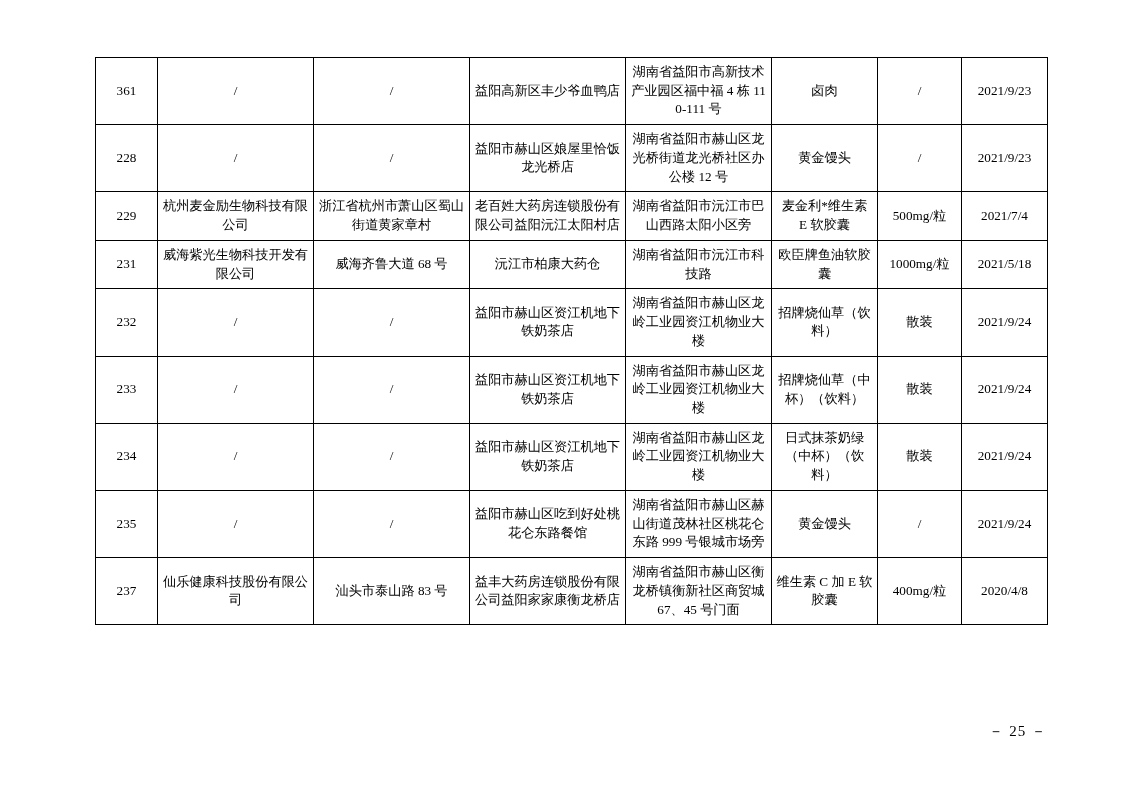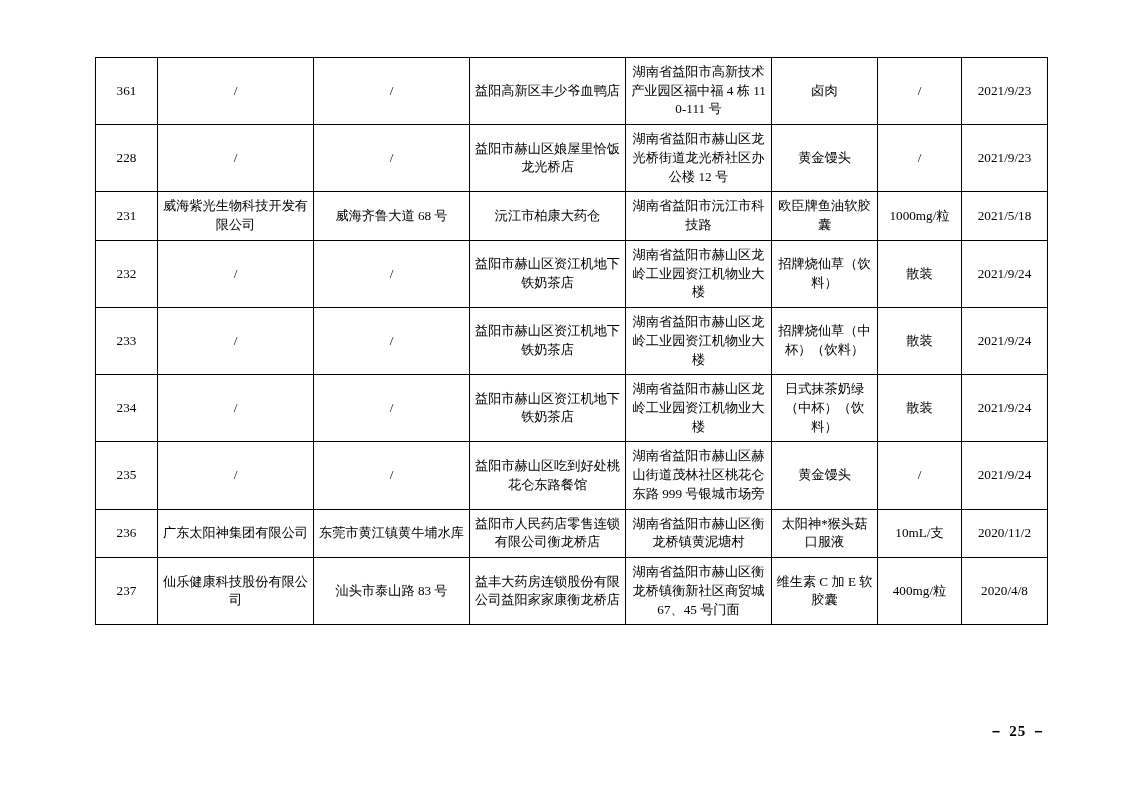--- a/index.html
+++ b/index.html
@@ -64,21 +64,20 @@
     width: 1122px;
     text-align: center;
     font-size: 15px;
     letter-spacing: 1px;
     font-family: "Liberation Serif", "DejaVu Serif", serif;
   }
   .footer .pagenum-inner {
     position: absolute;
     right: 75px;
     top: 0;
-    font-weight: bold;
   }
 </style>
 </head>
 <body>
 
 <div class="page">
 
   <div class="table-wrap">
     <table class="doc-table">
       <colgroup>
@@ -108,20 +107,30 @@
           <td class="cell-num">228</td>
           <td class="cell-slash">/</td>
           <td class="cell-slash">/</td>
           <td>益阳市赫山区娘屋里恰饭龙光桥店</td>
           <td>湖南省益阳市赫山区龙光桥街道龙光桥社区办公楼 12 号</td>
           <td>黄金馒头</td>
           <td class="cell-slash">/</td>
           <td>2021/9/23</td>
         </tr>
 
+        <tr>
+          <td class="cell-num">229</td>
+          <td>杭州麦金励生物科技有限公司</td>
+          <td>浙江省杭州市萧山区蜀山街道黄家章村</td>
+          <td>老百姓大药房连锁股份有限公司益阳沅江太阳村店</td>
+          <td>湖南省益阳市沅江市巴山西路太阳小区旁</td>
+          <td>麦金利*维生素 E 软胶囊</td>
+          <td>500mg/粒</td>
+          <td>2021/7/4</td>
+        </tr>
 
 
         <tr>
           <td class="cell-num">231</td>
           <td>威海紫光生物科技开发有限公司</td>
           <td>威海齐鲁大道 68 号</td>
           <td>沅江市柏康大药仓</td>
           <td>湖南省益阳市沅江市科技路</td>
           <td>欧臣牌鱼油软胶囊</td>
           <td>1000mg/粒</td>
@@ -165,30 +174,20 @@
           <td class="cell-num">235</td>
           <td class="cell-slash">/</td>
           <td class="cell-slash">/</td>
           <td>益阳市赫山区吃到好处桃花仑东路餐馆</td>
           <td>湖南省益阳市赫山区赫山街道茂林社区桃花仑东路 999 号银城市场旁</td>
           <td>黄金馒头</td>
           <td class="cell-slash">/</td>
           <td>2021/9/24</td>
         </tr>
 
-        <tr>
-          <td class="cell-num">236</td>
-          <td>广东太阳神集团有限公司</td>
-          <td>东莞市黄江镇黄牛埔水库</td>
-          <td>益阳市人民药店零售连锁有限公司衡龙桥店</td>
-          <td>湖南省益阳市赫山区衡龙桥镇黄泥塘村</td>
-          <td>太阳神*猴头菇口服液</td>
-          <td>10mL/支</td>
-          <td>2020/11/2</td>
-        </tr>
 
         <tr>
           <td class="cell-num">237</td>
           <td>仙乐健康科技股份有限公司</td>
           <td>汕头市泰山路 83 号</td>
           <td>益丰大药房连锁股份有限公司益阳家家康衡龙桥店</td>
           <td>湖南省益阳市赫山区衡龙桥镇衡新社区商贸城 67、45 号门面</td>
           <td>维生素 C 加 E 软胶囊</td>
           <td>400mg/粒</td>
           <td>2020/4/8</td>

